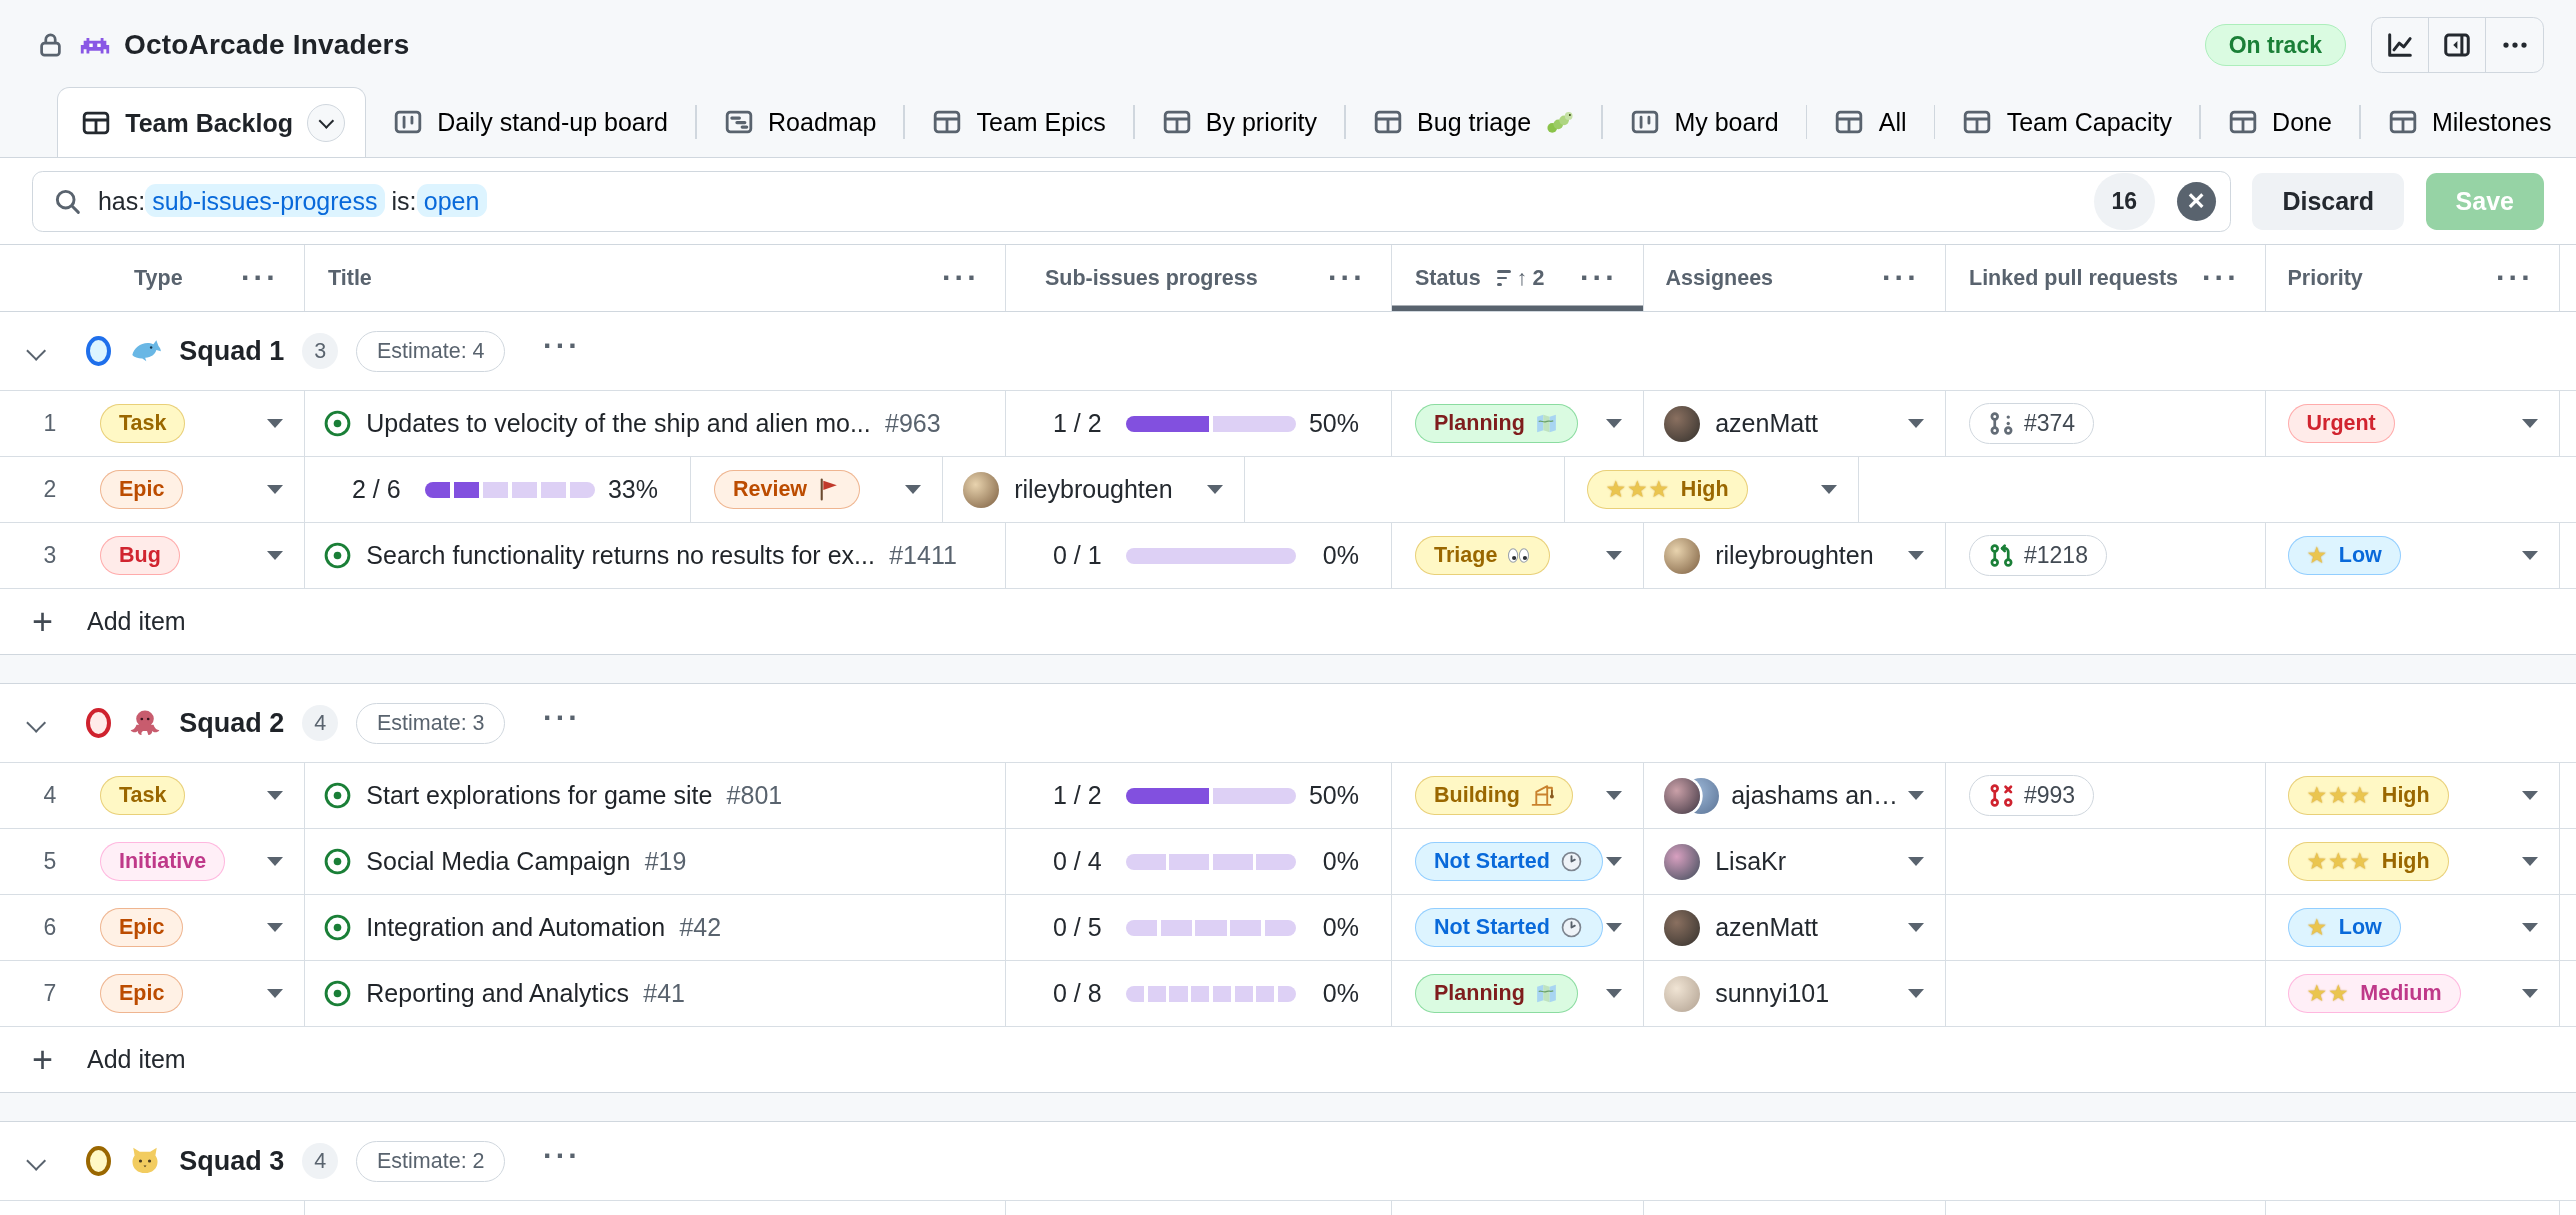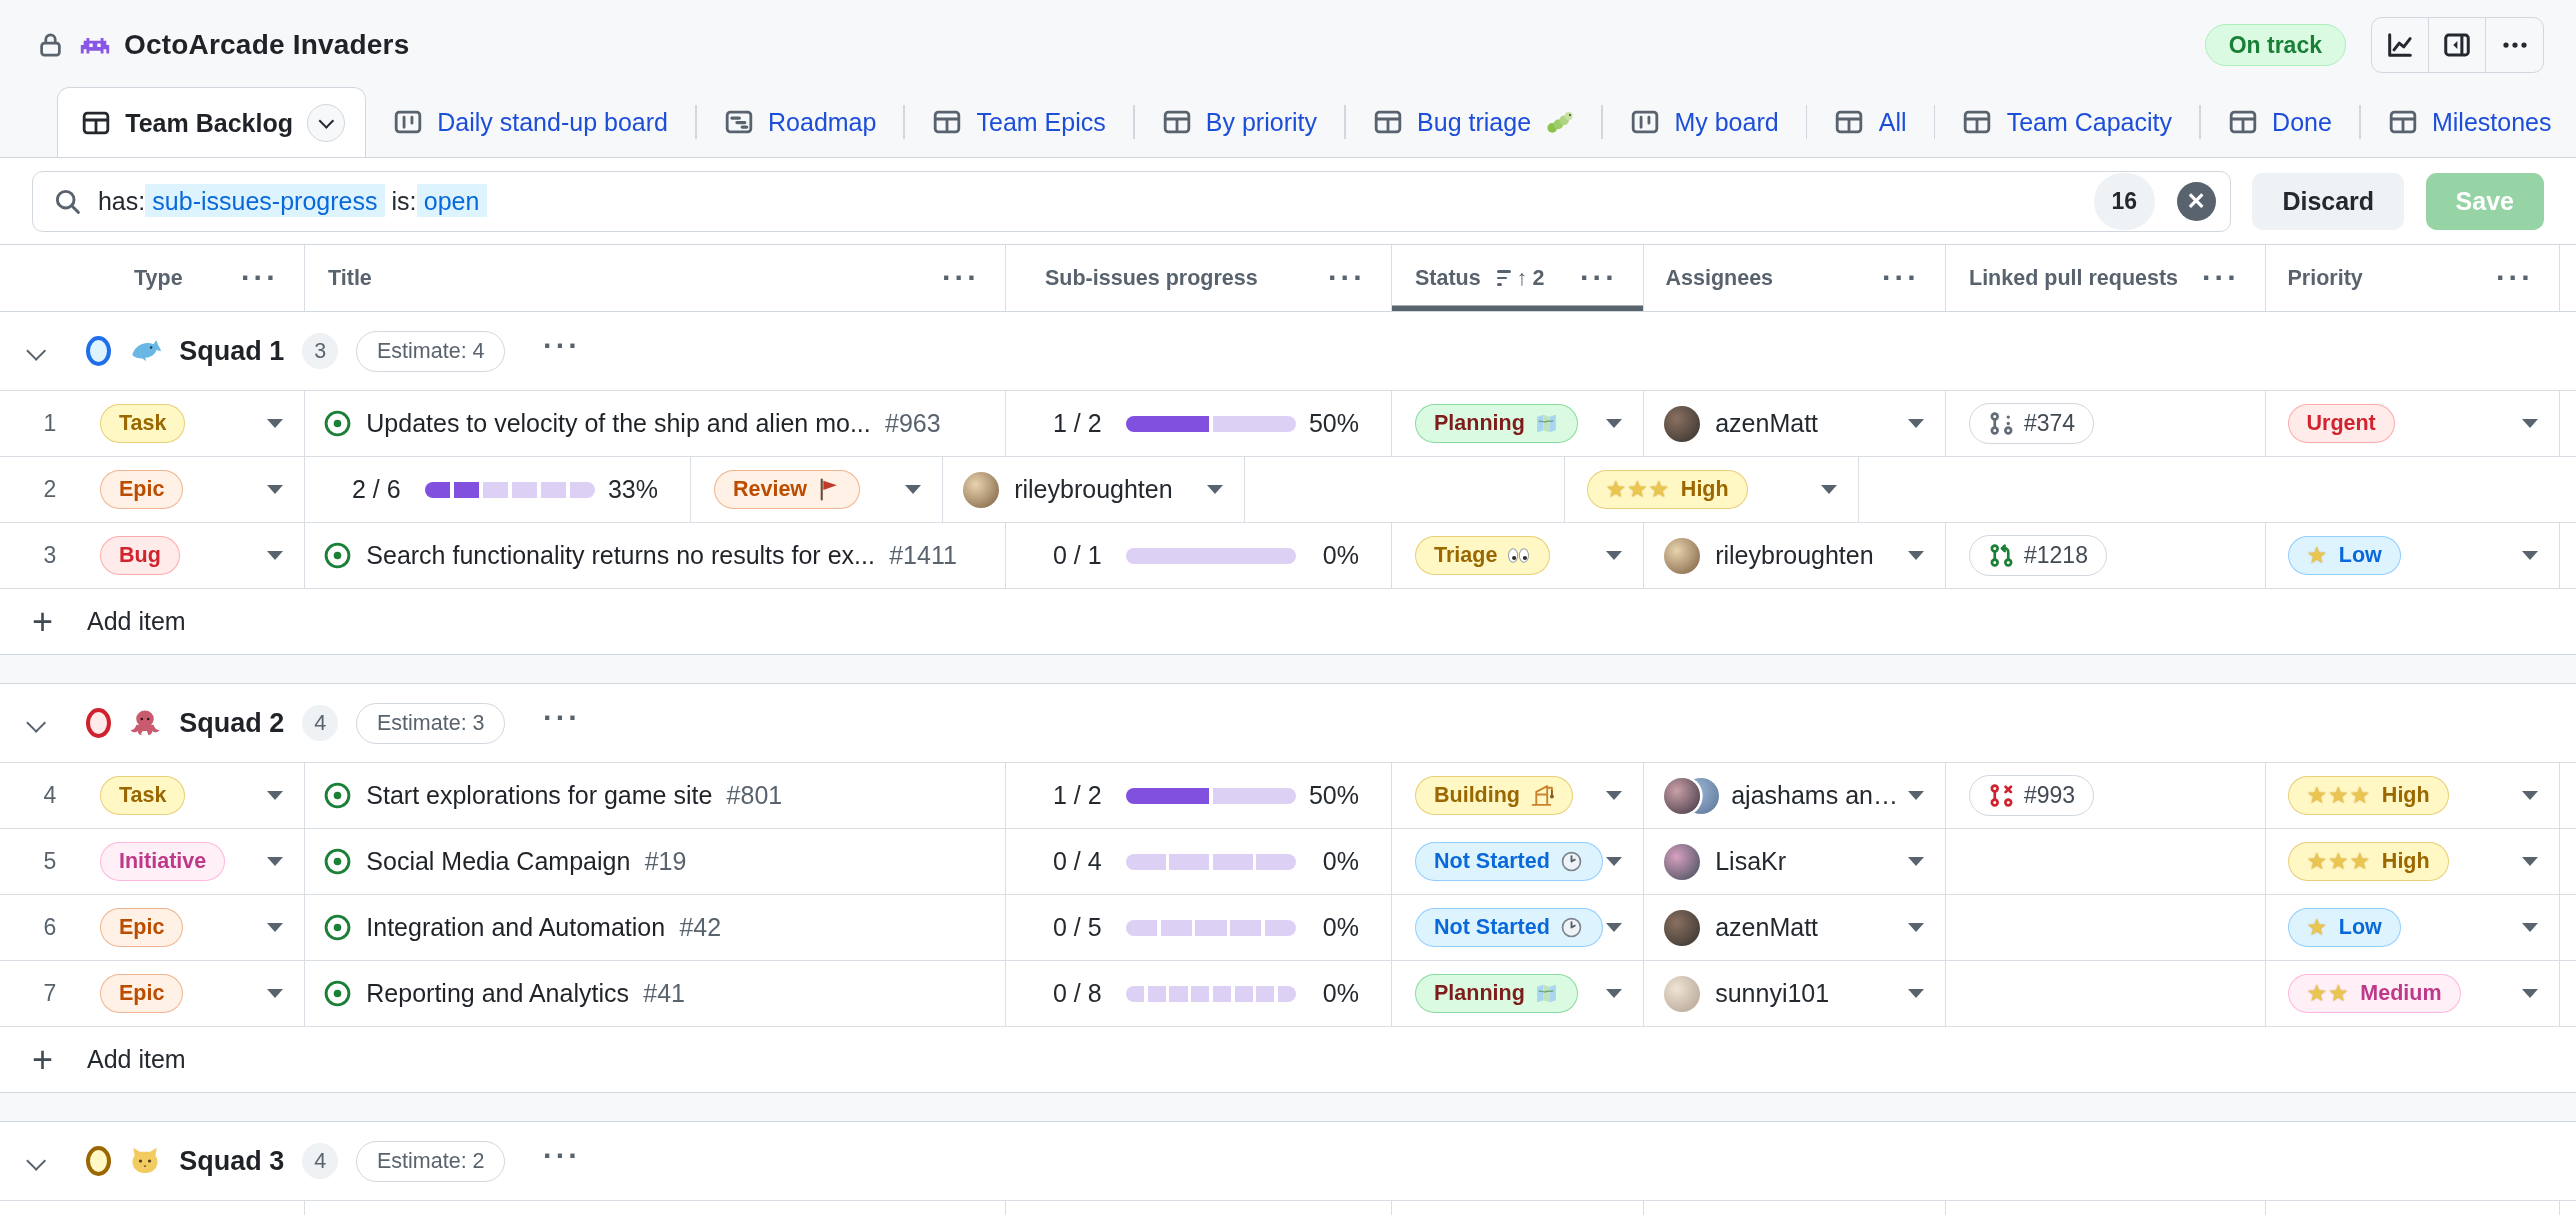--- a/index.html
+++ b/index.html
@@ -15,35 +15,35 @@
   .proj-emoji { width:34px; height:34px; margin-left:12.5px; }
   .titlebar-right { margin-left:auto; display:flex; align-items:center; gap:25px; }
   .ontrack { background:#dafbe1; border:1.8px solid #aceebb; color:#1a7f37; font-weight:bold; font-size:23px; padding:6.3px 23px; border-radius:894px; }
   .btn-group { display:flex; border:1.8px solid #d0d7de; border-radius:10.7px; overflow:hidden; background:#f6f8fa; }
   .btn-group button { width:57px; height:54px; background:transparent; border:none; border-right:1.8px solid #d0d7de; display:flex; align-items:center; justify-content:center; cursor:pointer; }
   .btn-group button:last-child { border-right:none; }
   .btn-group .ic { width:30px; height:30px; }
 
   
   .tabsbar { height:72px; flex:0 0 72px; display:flex; align-items:flex-end; padding-left:57px; background:#f6f8fa; border-bottom:1.8px solid #d0d7de; white-space:nowrap; overflow:hidden; }
-  .tab { display:flex; align-items:center; gap:14.3px; font-size:25px; color:#1d4ed8; height:70px; padding:0 27px; position:relative; cursor:pointer; }
+  .tab { display:flex; align-items:center; gap:14.3px; font-size:25px; color:#000000; height:70px; padding:0 27px; position:relative; cursor:pointer; }
   .tab .ic { width:30px; height:30px; color:#59636e; }
   .tab.active { background:#fff; border:1.8px solid #d0d7de; border-bottom:none; border-radius:12.5px 12.5px 0 0; height:72px; margin-bottom:-1.8px; font-weight:bold; color:#1f2328; padding:0 19.7px 0 23px; }
   .tab.active .ic { color:#24292f; }
   .tab-sep { width:1.8px; height:34px; background:#d0d7de; align-self:center; flex:0 0 1.8px; }
   .tab-caret { width:38px; height:38px; border-radius:50%; border:1.8px solid #d0d7de; background:#f6f8fa; display:flex; align-items:center; justify-content:center; }
   .chev-down { width:10.7px; height:10.7px; border-right:2.7px solid #24292f; border-bottom:2.7px solid #24292f; transform:rotate(45deg) translate(-1.8px,-1.8px); }
   .tab .em { width:29px; height:29px; display:inline-flex; }
 
   
   .filterbar { height:86px; flex:0 0 86px; background:#fff; display:flex; align-items:center; padding:0 32px; gap:21.5px; }
   .search { flex:1; height:61px; border:1.8px solid #d0d7de; border-radius:10.7px; background:#fff; display:flex; align-items:center; padding:0 14.3px 0 19.7px; gap:7.2px; font-size:25px; }
   .search .ic { width:29px; height:29px; flex:0 0 29px; margin-right:9px; }
   .q-plain { color:#24292f; }
-  .q-token { background:#ddf4ff; color:#0969da; border-radius:0; padding:2.7px 7.2px; }
+  .q-token { background:#ddf4ff; color:#0969da; border-radius:11px; padding:2.7px 7.2px; }
   .q-count { margin-left:auto; background:#eff2f5; color:#24292f; font-weight:bold; font-size:23px; border-radius:894px; padding:15px 18px; }
   .q-clear { width:39px; height:39px; margin-left:14.3px; border-radius:50%; background:#59636e; color:#fff; border:none; font-size:23px; font-weight:bold; display:flex; align-items:center; justify-content:center; cursor:pointer; line-height:1; }
   .btn { height:57px; border-radius:10.7px; border:none; font-size:25px; font-weight:bold; padding:0 30px; cursor:pointer; font-family:inherit; }
   .btn.discard { background:#eff2f5; color:#24292f; }
   .btn.save { background:#96d3a5; color:#fff; }
 
   
   .c1{width:305px;} .c2{width:701px;} .c3{width:386px;} .c4{width:252px;} .c5{width:302px;} .c6{width:320px;} .c7{width:294px;} .c8{flex:1;}
   .thead { height:68px; flex:0 0 68px; background:#fff; border-top:1.8px solid #d0d7de; border-bottom:1.8px solid #d0d7de; display:flex; }
   .th { display:flex; align-items:center; border-right:1.8px solid #d8dee4; font-size:21.5px; font-weight:bold; color:#59636e; overflow:hidden; }

